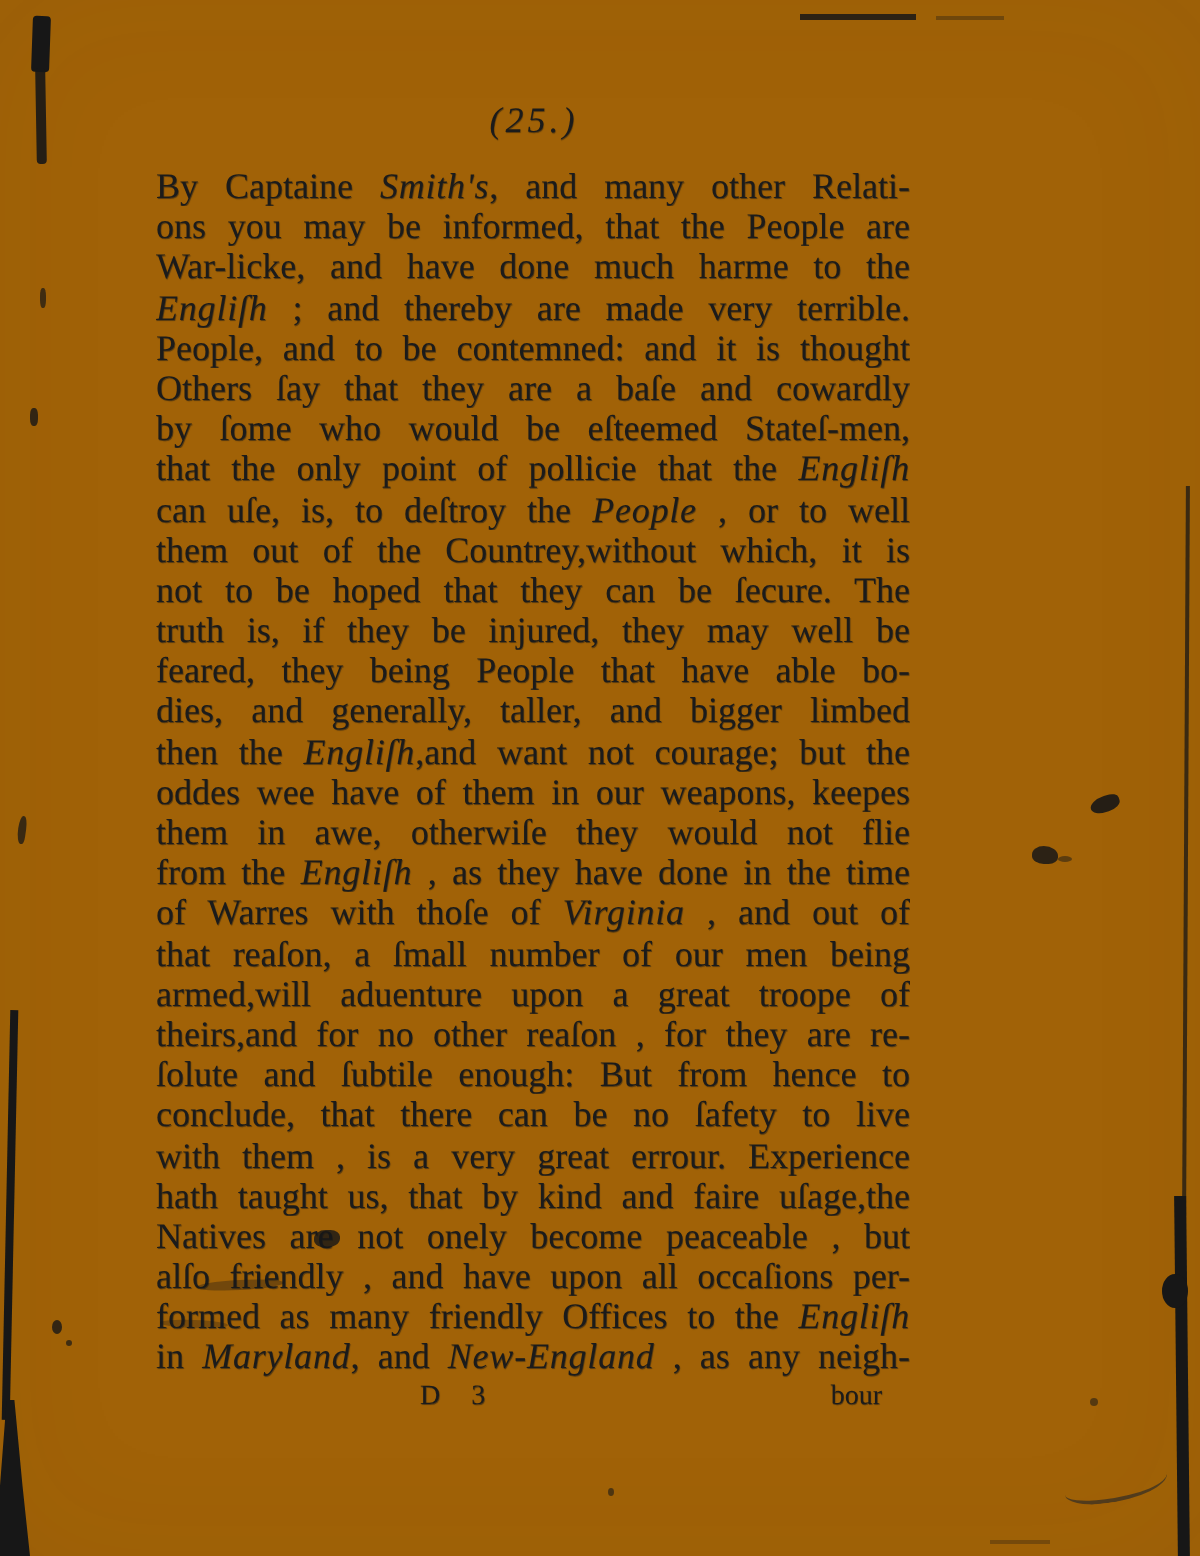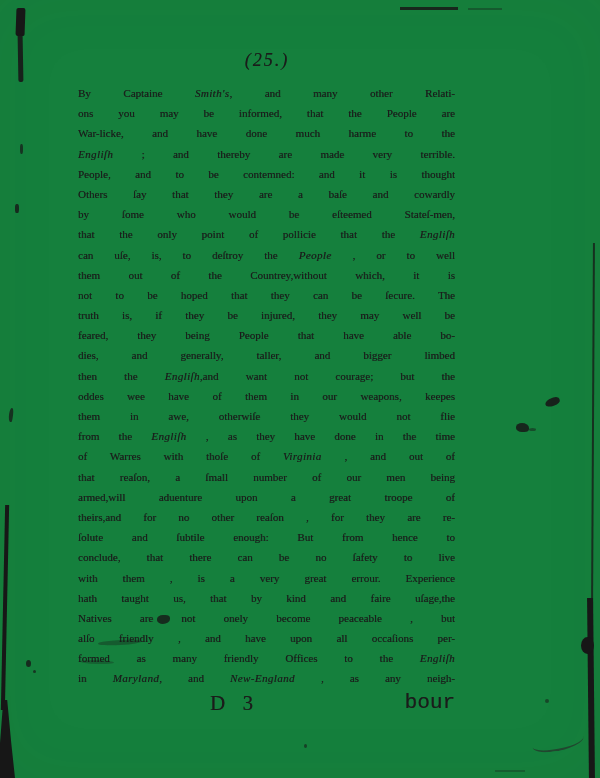--- a/index.html
+++ b/index.html
@@ -4,52 +4,52 @@
 <style>
   html,body { margin:0; padding:0; }
   body {
     width:600px; height:778px;
     background:#e8e7e4;
     font-family:"Liberation Serif","DejaVu Serif",serif;
   }
   .page {
     position:relative;
     width:600px; height:778px;
-    background:#15803d;
+    background:#a16207;
     overflow:hidden;
     color:#1b1b1b;
     box-shadow: inset 0 0 70px rgba(60,55,45,0.05);
   }
   .pagenum {
     position:absolute; top:50px; left:78px; width:378px;
     text-align:center;
     font-size:18px; letter-spacing:2px;
     font-style:italic;
     text-shadow:0.3px 0.3px 0.4px rgba(20,20,20,0.5);
   }
   .body-text {
     position:absolute; top:83px; left:78px; width:377px;
   }
   .line {
-    font-size:11px;
+    font-size:18px;
     height:20.2px;
     line-height:20.2px;
     text-align:justify;
     text-align-last:justify;
     overflow:hidden;
     text-shadow:0.35px 0.35px 0.35px rgba(25,25,25,0.55);
   }
   .line .it { font-style:italic; letter-spacing:0.4px; }
   .footer-row {
     position:absolute; top:691px; left:78px; width:377px; height:22px;
-    font-size:21px;
+    font-size:14px;
     text-shadow:0.35px 0.35px 0.35px rgba(25,25,25,0.55);
   }
   .signature { position:absolute; left:132px; letter-spacing:6px; }
-  .catchword { position:absolute; right:0;font-family:Liberation Mono, monospace; }
+  .catchword { position:absolute; right:14px; }
 
   
   .art { position:absolute; background:#171717; }
   .blob-topleft-a { left:16px; top:8px; width:9px; height:28px; border-radius:2px; transform:rotate(2deg); }
   .blob-topleft-b { left:18px; top:34px; width:5px; height:48px; border-radius:2px; transform:rotate(-1deg); opacity:0.9; }
   .speck-left-1 { left:20px; top:144px; width:3px; height:10px; opacity:0.7; border-radius:40%; }
   .speck-left-2 { left:15px; top:204px; width:4px; height:9px; opacity:0.8; border-radius:40%; }
   .speck-left-3 { left:9px; top:408px; width:4px; height:14px; opacity:0.75; border-radius:50% 50% 30% 60%; transform:rotate(8deg); }
   .speck-left-4 { left:26px; top:660px; width:5px; height:7px; opacity:0.8; border-radius:50%; }
   .speck-left-5 { left:33px; top:670px; width:3px; height:3px; opacity:0.7; border-radius:50%; }

